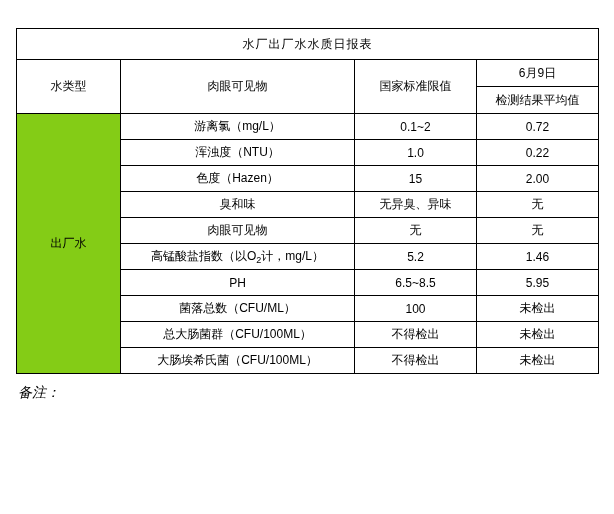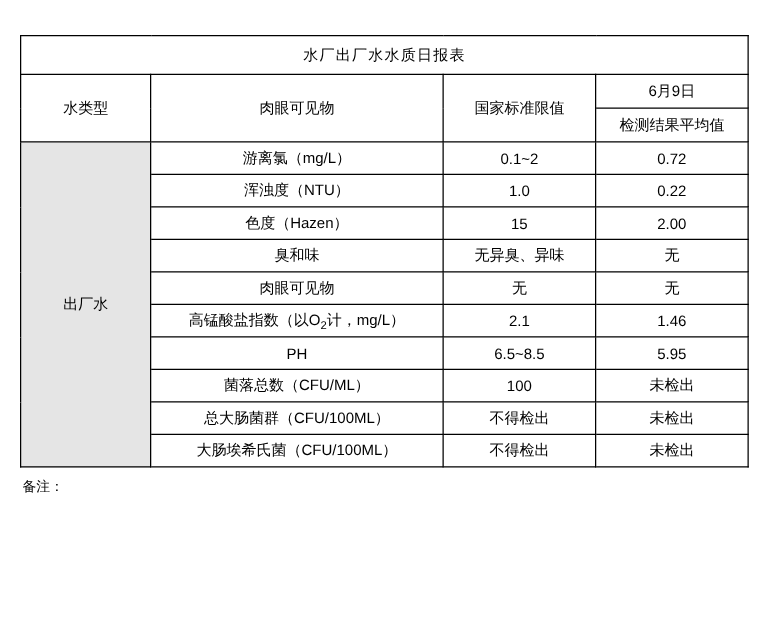--- a/index.html
+++ b/index.html
@@ -55,33 +55,34 @@
   }
   .row-cell {
     height: 25px;
   }
   .item-cell {
     text-align: left;
     padding-left: 6px;
     font-size: 12px;
   }
   .type-cell {
-    background: #e5e5e5;
+    background: #84cc16;
     font-size: 13px;
     font-weight: bold;
   }
   .sub {
     font-size: 9px;
     vertical-align: sub;
   }
   .notes {
     margin-top: 8px;
-    font-size: 11px;
+    font-size: 14px;
     line-height: 1.55;
     text-align: left;
+    font-style: italic;
   }
   .notes div {
     white-space: normal;
   }
   .note-title {
     padding-left: 2px;
   }
 </style>
 </head>
 <body>
@@ -130,21 +131,21 @@
         <td class="row-cell">无异臭、异味</td>
         <td class="row-cell">无</td>
       </tr>
       <tr>
         <td class="row-cell item-cell">肉眼可见物</td>
         <td class="row-cell">无</td>
         <td class="row-cell">无</td>
       </tr>
       <tr>
         <td class="row-cell item-cell">高锰酸盐指数（以O<span class="sub">2</span>计，mg/L）</td>
-        <td class="row-cell">2.1</td>
+        <td class="row-cell">5.2</td>
         <td class="row-cell">1.46</td>
       </tr>
       <tr>
         <td class="row-cell item-cell">PH</td>
         <td class="row-cell">6.5~8.5</td>
         <td class="row-cell">5.95</td>
       </tr>
       <tr>
         <td class="row-cell item-cell">菌落总数（CFU/ML）</td>
         <td class="row-cell">100</td>

